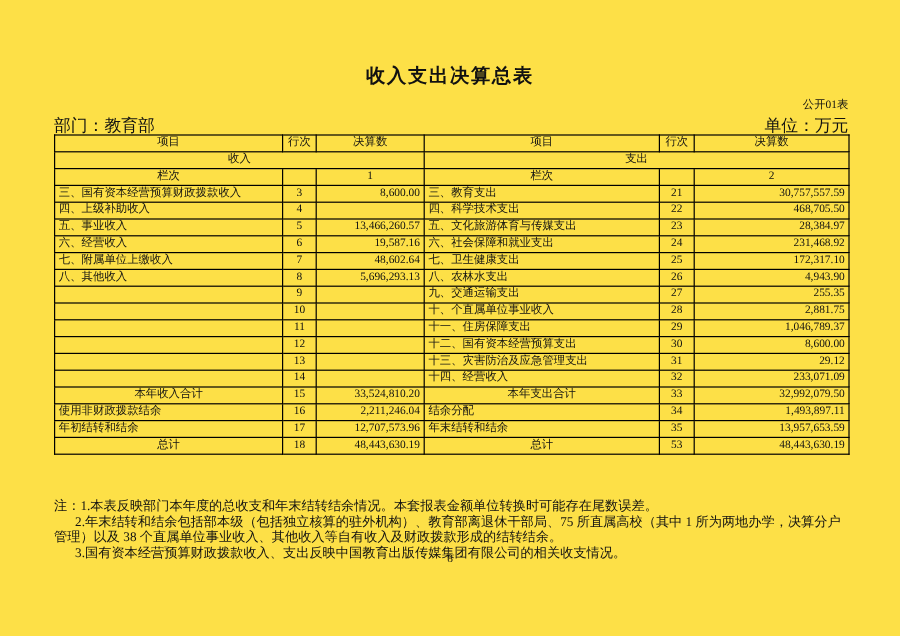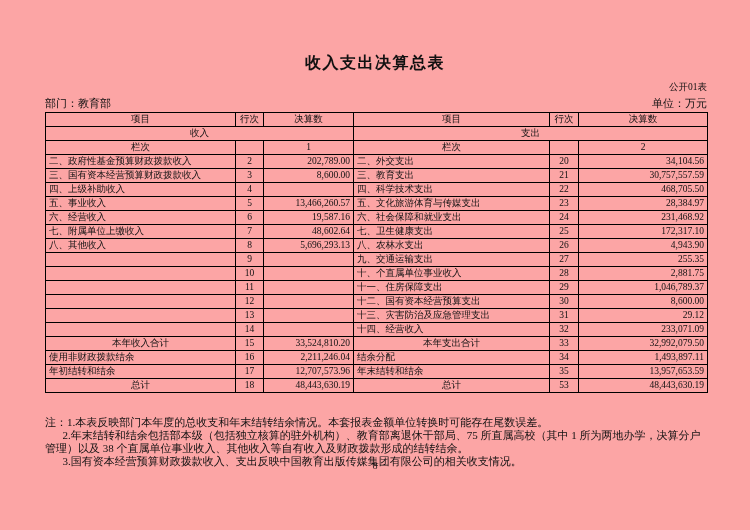--- a/index.html
+++ b/index.html
@@ -1,32 +1,32 @@
 <!DOCTYPE html>
 <html><head>
 <meta charset="utf-8">
 <style>
   * { box-sizing: border-box; }
   html,body { margin:0; padding:0; }
   body {
     width:750px; height:530px; background:#ffffff; color:#111;
     font-family:"Liberation Serif","DejaVu Serif",serif;
   }
-  .page { position:relative; width:750px; height:530px; background:#fca5a5; }
+  .page { position:relative; width:750px; height:530px; background:#fde047; }
   .title {
     position:absolute; top:53px; left:0; width:100%;
     text-align:center; font-size:16px; font-weight:bold; letter-spacing:1.5px; margin:0;
   }
   .table-code {
     position:absolute; top:81px; left:45px; width:662px;
     text-align:right; font-size:9.5px;
   }
   .meta-row {
     position:absolute; top:96px; left:45px; width:662px;
-    display:flex; justify-content:space-between; font-size:11px;
+    display:flex; justify-content:space-between; font-size:14px;
   }
   table.main {
     position:absolute; top:112px; left:45px; width:662px;
     border-collapse:collapse; table-layout:fixed; font-size:9.5px;
     border:1.5px solid #000;
   }
   table.main th, table.main td {
     border:1px solid #000; height:13.6px; padding:0 3px;
     font-weight:normal; overflow:hidden; white-space:nowrap; line-height:13px;
   }
@@ -87,28 +87,20 @@
         <th>栏次</th>
         <th></th>
         <th>1</th>
         <th>栏次</th>
         <th></th>
         <th>2</th>
       </tr>
     </thead>
     <tbody id="rows">
         <tr>
-          <td class="item">二、政府性基金预算财政拨款收入</td>
-          <td class="line">2</td>
-          <td class="amount">202,789.00</td>
-          <td class="item">二、外交支出</td>
-          <td class="line">20</td>
-          <td class="amount">34,104.56</td>
-        </tr>
-        <tr>
           <td class="item">三、国有资本经营预算财政拨款收入</td>
           <td class="line">3</td>
           <td class="amount">8,600.00</td>
           <td class="item">三、教育支出</td>
           <td class="line">21</td>
           <td class="amount">30,757,557.59</td>
         </tr>
         <tr>
           <td class="item">四、上级补助收入</td>
           <td class="line">4</td>

